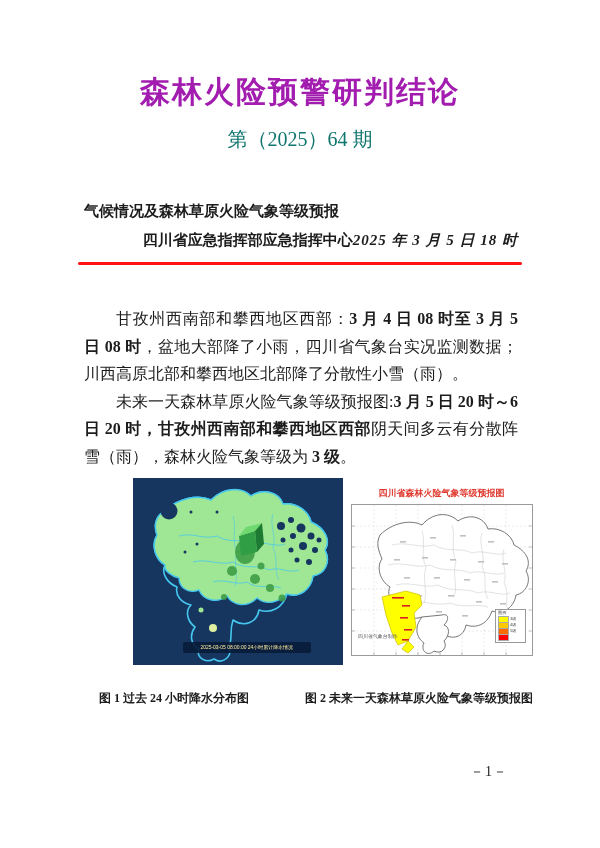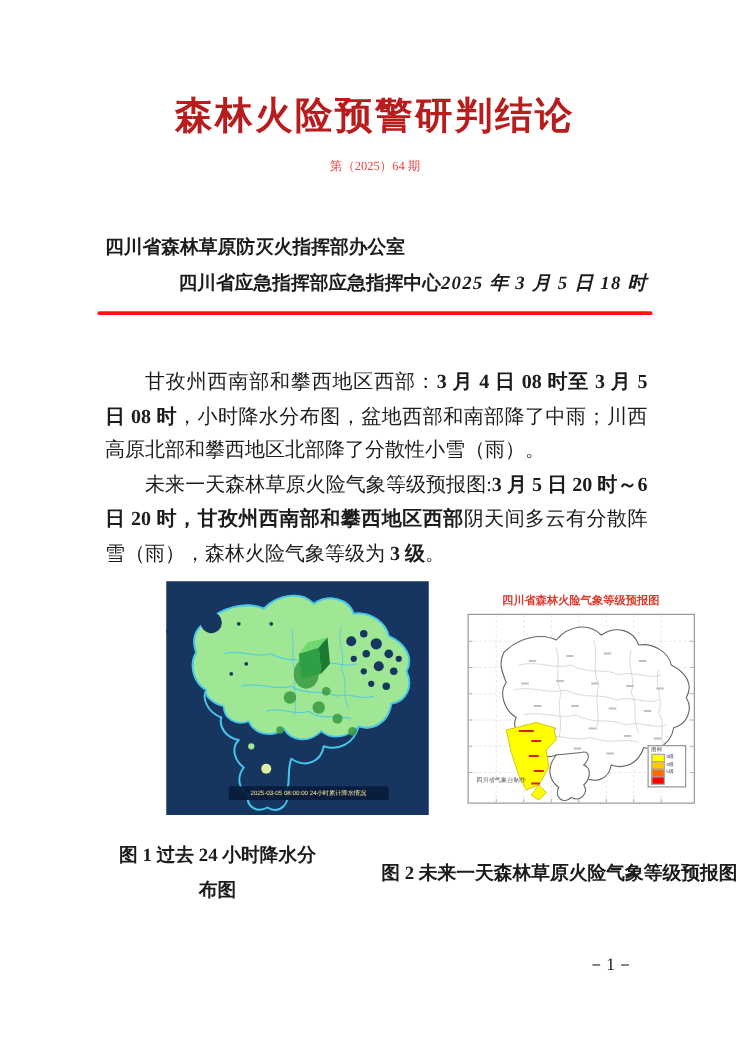--- a/index.html
+++ b/index.html
@@ -10,27 +10,27 @@
     overflow:hidden;
     font-family:"Liberation Serif", serif;
     color:#1c1c1c;
   }
   .doc-title{
     margin-top:72px;
     text-align:center;
     font-size:30px;
     font-weight:bold;
     letter-spacing:2px;
-    color:#b91c1c;
+    color:#a21caf;
   }
   .issue-no{
     margin-top:13px;
     text-align:center;
-    font-size:10px;
-    color:#ef4444;
+    font-size:20px;
+    color:#0f766e;
   }
   .issuer-block{
     margin:44px 82px 0 84px;
     font-size:15px;
     font-weight:bold;
   }
   .issuer-line1{line-height:29px;}
   .issuer-row{display:flex;justify-content:flex-end;align-items:baseline;line-height:29px;}
   .issue-date{font-size:15px;font-weight:bold;letter-spacing:1px;font-style:italic;}
   .red-rule{
@@ -47,21 +47,21 @@
   }
   .section-heading{
     font-weight:bold;
     text-indent:2em;
     margin:0 0 4px 0;
   }
   .para{margin:0;text-indent:2em;}
   .para b{font-weight:bold;}
   .figures-row{
     display:flex;
-    gap:23px;
+    gap:0;
     margin:8px 0 0 4px;
     align-items:flex-start;
     padding-left:45px;
   }
   
   .fig1{
     position:relative;
     width:210px;height:187px;
     background:#16365f;
     flex:0 0 auto;
@@ -141,23 +141,22 @@
   .lg-label{
     font-size:7px;color:#444;margin-left:1px;
     transform:scale(0.55);transform-origin:left center;
     white-space:nowrap;
   }
   
   .captions-row{
     display:flex;
     gap:17px;
     margin:17px 0 0 4px;
-    font-size:15px;
-    font-weight:bold;
-    align-items:center;
+    font-size:12px;
+    font-weight:bold;
   }
   .caption{text-align:center;}
   .caption-1{width:210px;}
   .caption-2{width:213px;white-space:nowrap;margin-left:28px;}
   .page-number{
     position:absolute;
     top:763px;
     right:92px;
     font-size:14px;
     color:#222;
@@ -167,32 +166,32 @@
 </head>
 <body>
 
 <div class="page">
 
   <div class="doc-title">森林火险预警研判结论</div>
 
   <div class="issue-no">第（2025）64 期</div>
 
   <div class="issuer-block">
-    <div class="issuer-line1">四川省森林草原防灭火指挥部办公室</div>
+    <div class="issuer-line1">气候情况及森林草原火险气象等级预报</div>
     <div class="issuer-row">
       <span>四川省应急指挥部应急指挥中心</span>
       <span class="issue-date">2025 年 3 月 5 日 18 时</span>
     </div>
   </div>
 
   <div class="red-rule"></div>
 
   <div class="main">
 
-    <p class="para"><span>甘孜州西南部和攀西地区西部：</span><b>3 月 4 日 08 时至 3 月 5 日 08 时</b><span>，小时降水分布图，盆地西部和南部降了中雨；川西高原北部和攀西地区北部降了分散性小雪（雨）。</span></p>
+    <p class="para"><span>甘孜州西南部和攀西地区西部：</span><b>3 月 4 日 08 时至 3 月 5 日 08 时</b><span>，盆地大部降了小雨，四川省气象台实况监测数据；川西高原北部和攀西地区北部降了分散性小雪（雨）。</span></p>
 
     <p class="para"><span>未来一天森林草原火险气象等级预报图:</span><b>3 月 5 日 20 时～6 日 20 时，甘孜州西南部和攀西地区西部</b><span>阴天间多云有分散阵雪（雨），森林火险气象等级为 </span><b>3 级</b><span>。</span></p>
 
     <div class="figures-row">
 
       <div class="fig1">
         <svg width="210" height="187" viewBox="0 0 210 187">
 
           <path d="M30,34 C45,20 65,16 78,22 C90,10 108,8 118,18 C130,10 146,14 150,26 C164,24 176,34 178,44 C192,50 198,62 192,72 C198,84 192,96 180,98 C178,112 166,120 154,116 C150,130 138,136 126,132 C124,144 112,150 100,142 C96,154 100,160 96,168 C100,178 90,187 81,181 C72,186 63,179 66,171 C58,167 56,157 62,149 C54,143 52,133 58,127 C48,125 42,117 44,109 C34,105 28,95 32,87 C22,81 18,67 24,57 C20,46 24,38 30,34 Z" fill="none" stroke="#45c6ee" stroke-width="1.6" stroke-linejoin="round"></path>
 

